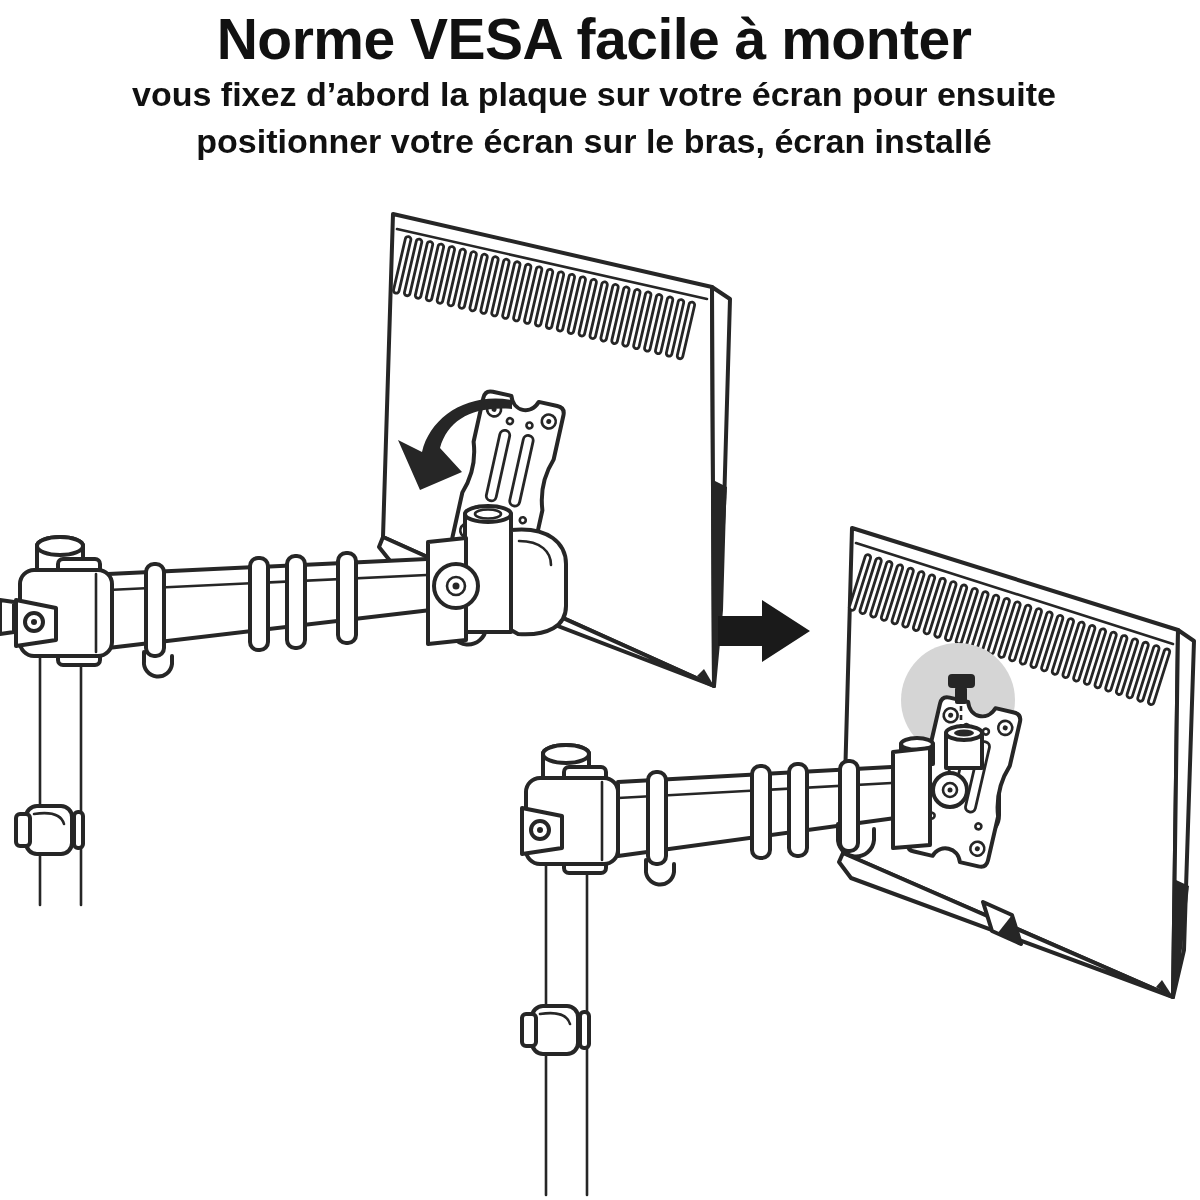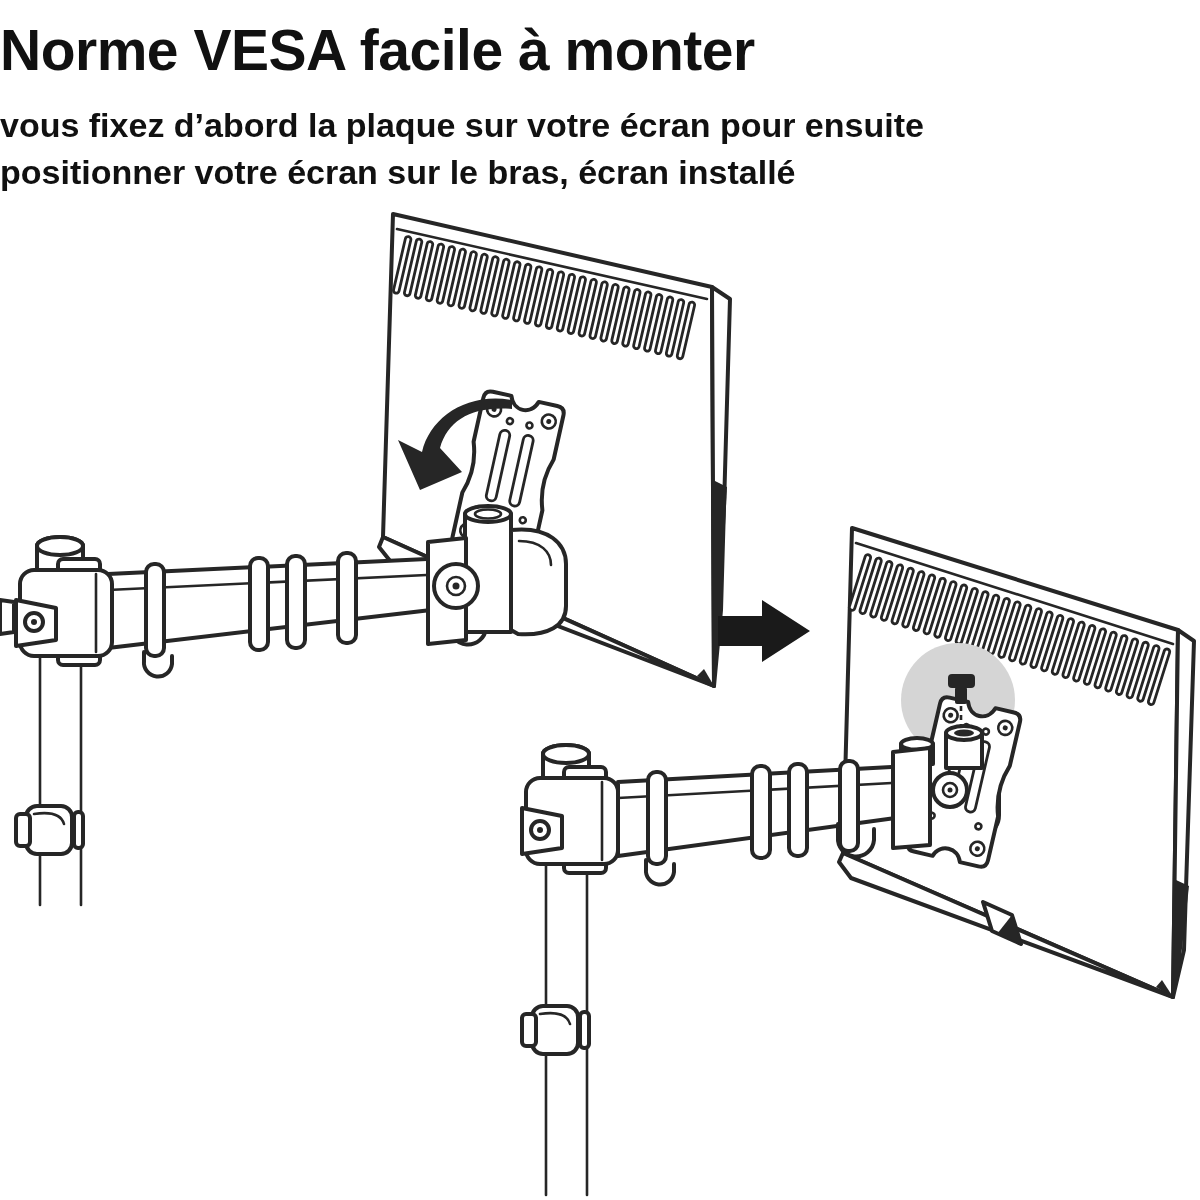--- a/index.html
+++ b/index.html
@@ -1,21 +1,21 @@
 <!DOCTYPE html>
 <html style="--ink: #262626; --bg: #ffffff; --circle: #d5d5d5; --arrow: #1a1a1a; --text: #111111;"><head>
 <meta charset="utf-8">
 <style>
   :root{ --ink:#262626; --bg:#ffffff; --circle:#d5d5d5; --arrow:#1a1a1a; --text:#111111; }
   html,body{margin:0;padding:0;background:var(--bg);}
   .page{position:relative;width:1200px;height:1200px;background:var(--bg);overflow:hidden;
         font-family:"Liberation Sans", sans-serif;color:var(--text);}
-  .hdr{position:absolute;top:16px;left:0;width:1188px;text-align:left;}
+  .hdr{position:absolute;top:5px;left:0;width:1188px;text-align:center;}
   .title{margin:2px 0 0 0;font-size:57px;line-height:64px;font-weight:700;letter-spacing:-0.5px;color:var(--text);}
-  .sub{margin:20px auto 0 auto;font-size:34px;line-height:47px;font-weight:700;color:var(--text);}
+  .sub{margin:0 auto 0 auto;font-size:34px;line-height:47px;font-weight:700;color:var(--text);}
   .sub div{white-space:nowrap;}
   svg{position:absolute;left:0;top:0;}
   .ln{fill:none;stroke:var(--ink);stroke-width:4;stroke-linejoin:round;stroke-linecap:round;}
   .fw{fill:#fff;stroke:var(--ink);stroke-width:4;stroke-linejoin:round;stroke-linecap:round;}
   .fd{fill:var(--ink);stroke:none;}
   .thin{stroke-width:2.6;}
   .vent{fill:#fff;stroke:var(--ink);stroke-width:2.8;}
   .dash{stroke:var(--ink);stroke-width:2.6;stroke-dasharray:5 4;fill:none;}
   .hl{fill:var(--circle);stroke:none;}
   .stepArrow{fill:var(--arrow);stroke:none;}

